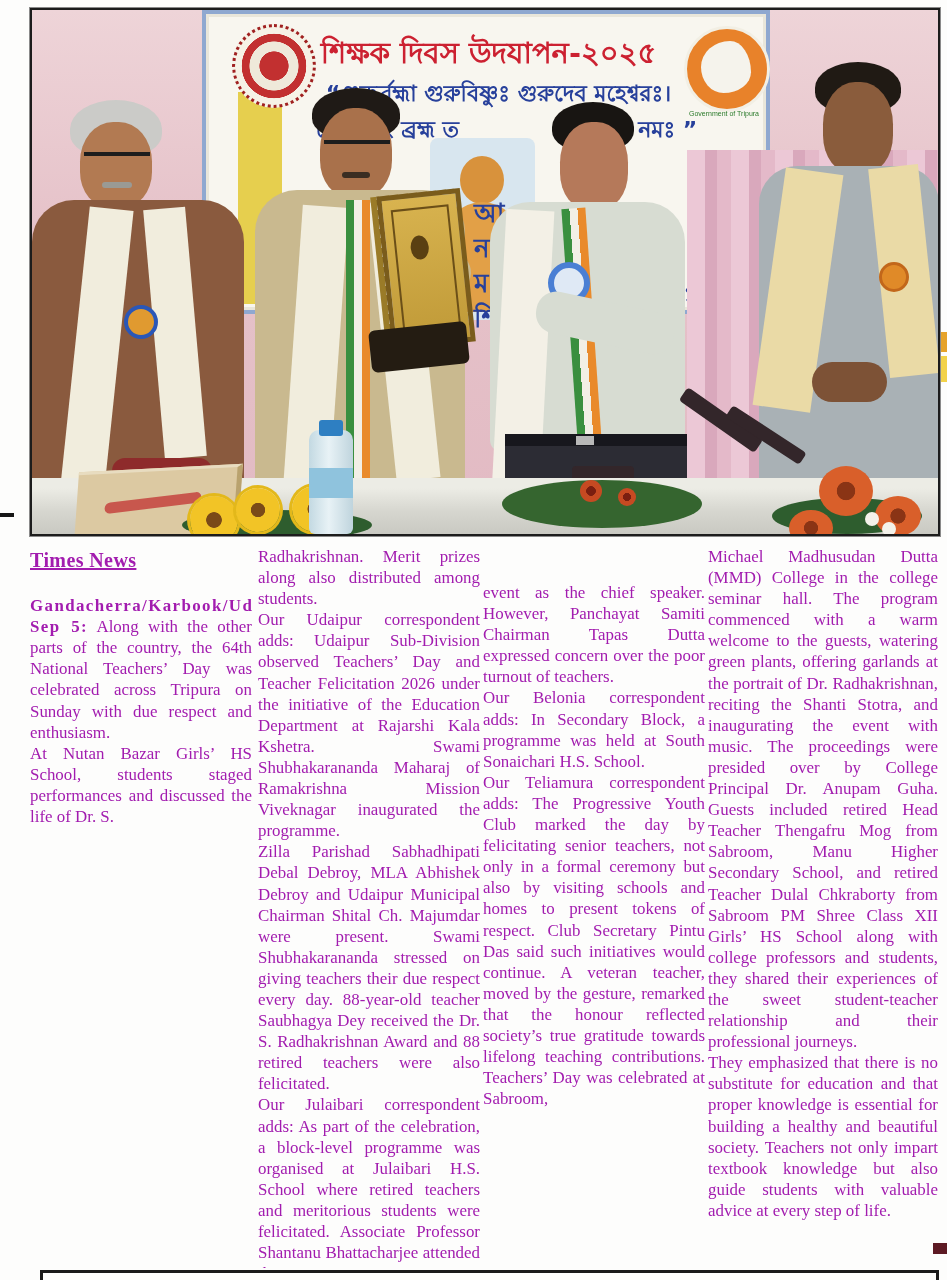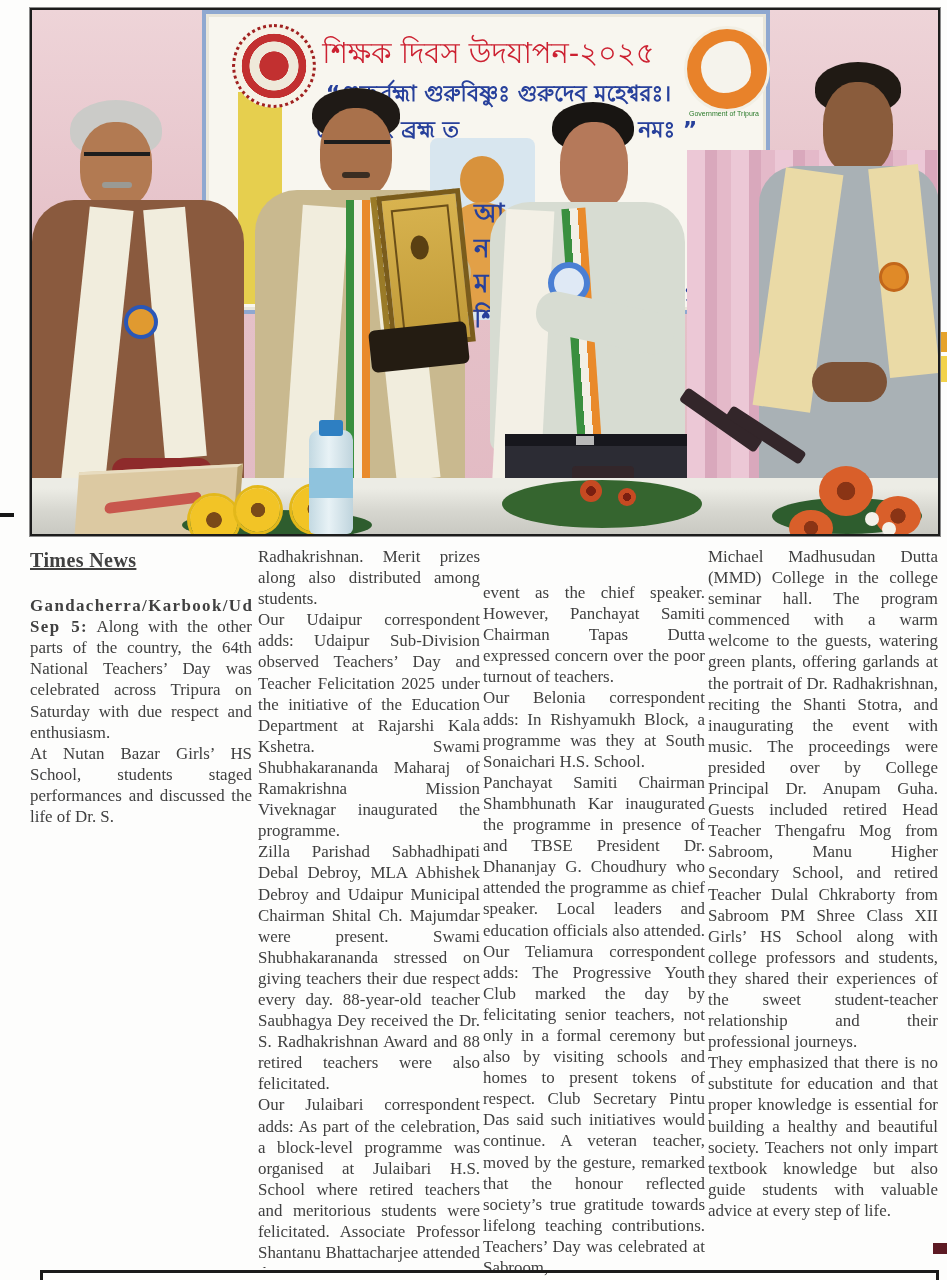--- a/index.html
+++ b/index.html
@@ -7,21 +7,21 @@
         font-family:"Liberation Serif","DejaVu Serif",serif;color:#111;}
 
   
   #photo{position:absolute;left:30px;top:8px;width:906px;height:524px;
          border:2px solid #1c1c1c;outline:1px solid #8a8a8a;background:
          linear-gradient(180deg,#eed4d8 0%,#e6c3ca 40%,#e2bac3 100%);overflow:hidden;}
   .abs{position:absolute;}
   
   #banner{left:170px;top:0;width:560px;height:296px;background:#f8f6ef;
           border:4px solid #8fa8d0;box-shadow:0 0 0 3px #e9e6da inset;z-index:1;}
-  .banner-title{left:100px;right:95px;top:16px;text-align:center;font-weight:normal;
+  .banner-title{left:100px;right:95px;top:16px;text-align:center;font-weight:bold;
           font-size:29px;color:#cc2131;font-family:"DejaVu Sans",sans-serif;}
   .banner-shloka{color:#27409b;font-weight:bold;font-family:"DejaVu Sans",sans-serif;}
   #shloka1{left:95px;right:70px;top:62px;text-align:center;font-size:22px;}
   #shloka2a{left:110px;top:98px;font-size:22px;}
   #shloka2b{left:388px;top:98px;font-size:22px;}
   #banner-yellow{left:32px;top:78px;width:44px;height:212px;background:#e6cf4e;}
   #logo-left{left:26px;top:10px;width:78px;height:78px;border-radius:50%;
         background:radial-gradient(circle,#c23030 0 26%,#efe9da 27% 44%,#c23030 45% 58%,#f6f2e6 59%);
         border:3px dotted #a02020;}
   #logo-right{left:478px;top:12px;width:80px;height:80px;border-radius:50%;background:#e8822a;
@@ -75,21 +75,21 @@
   #bottle{left:277px;top:420px;width:44px;height:104px;background:
         linear-gradient(90deg,#c3d9e2,#e8f2f6 45%,#bfd4dd);border-radius:10px 10px 6px 6px;}
   #bottle .cap{position:absolute;left:10px;top:-10px;width:24px;height:16px;background:#2e7fc2;border-radius:3px;}
   #bottle .label{position:absolute;left:0;top:38px;width:44px;height:30px;background:#8fc3dd;}
   .gerbera{position:absolute;border-radius:50%;
         background:radial-gradient(circle,#8a3415 0 24%,#d95f2a 26%);}
   .whiteflower{position:absolute;width:14px;height:14px;border-radius:50%;background:#f4f2ea;}
   .chairbar{position:absolute;background:#33262a;border-radius:4px;z-index:2;}
   
   .col{position:absolute;top:546px;height:722px;overflow:hidden;text-align:justify;
-       font-size:16.9px;line-height:21.1px;color:#404040;}
+       font-size:16.9px;line-height:21.1px;color:#a21caf;}
   .col p{margin:0;}
   #masthead{font-size:20px;font-weight:bold;text-decoration:underline;margin:4px 0 24px 0;
        letter-spacing:.4px;}
   .dateline{letter-spacing:1.4px;}
   
   #margin-dash{position:absolute;left:0;top:513px;width:14px;height:4px;background:#161616;}
   #edge-strip-a{position:absolute;left:941px;top:332px;width:6px;height:20px;background:#e6a32a;}
   #edge-strip-b{position:absolute;left:941px;top:356px;width:6px;height:26px;background:#f2d24a;}
   #next-article-rule{position:absolute;left:40px;top:1270px;width:893px;height:9px;
        border-top:3px solid #1a1a1a;border-left:3px solid #1a1a1a;border-right:3px solid #1a1a1a;}
@@ -201,35 +201,34 @@
     <div class="leafage item" style="left:740px;top:488px;width:150px;height:36px;background:#2e5d2e;"></div>
     <div class="gerbera item" style="left:757px;top:500px;width:44px;height:36px;"></div>
     <div class="gerbera item" style="left:787px;top:456px;width:54px;height:50px;"></div>
     <div class="gerbera item" style="left:843px;top:486px;width:46px;height:40px;"></div>
     <div class="whiteflower item" style="left:833px;top:502px;"></div>
     <div class="whiteflower item" style="left:850px;top:512px;"></div>
   </div>
 
   <div class="col" style="left:30px;width:222px;">
     <div id="masthead">Times News</div>
-    <p><b class="dateline">Gandacherra/Karbook/Udaipur/Julaibari/Belonia/Teliamura, Sep 5:</b><span> Along with the other parts of the country, the 64th National Teachers’ Day was celebrated across Tripura on Saturday with due respect and enthusiasm.</span></p>
+    <p><b class="dateline">Gandacherra/Karbook/Udaipur/Julaibari/Belonia/Teliamura, Sep 5:</b><span> Along with the other parts of the country, the 64th National Teachers’ Day was celebrated across Tripura on Sunday with due respect and enthusiasm.</span></p>
     <p>At Nutan Bazar Girls’ HS School, students staged performances and discussed the life of Dr. S.</p>
   </div>
 
   <div class="col" style="left:258px;width:222px;">
     <p>Radhakrishnan. Merit prizes along also distributed among students.</p>
-    <p>Our Udaipur correspondent adds: Udaipur Sub-Division observed Teachers’ Day and Teacher Felicitation 2025 under the initiative of the Education Department at Rajarshi Kala Kshetra. Swami Shubhakarananda Maharaj of Ramakrishna Mission Viveknagar inaugurated the programme.</p>
+    <p>Our Udaipur correspondent adds: Udaipur Sub-Division observed Teachers’ Day and Teacher Felicitation 2026 under the initiative of the Education Department at Rajarshi Kala Kshetra. Swami Shubhakarananda Maharaj of Ramakrishna Mission Viveknagar inaugurated the programme.</p>
     <p>Zilla Parishad Sabhadhipati Debal Debroy, MLA Abhishek Debroy and Udaipur Municipal Chairman Shital Ch. Majumdar were present. Swami Shubhakarananda stressed on giving teachers their due respect every day. 88-year-old teacher Saubhagya Dey received the Dr. S. Radhakrishnan Award and 88 retired teachers were also felicitated.</p>
     <p>Our Julaibari correspondent adds: As part of the celebration, a block-level programme was organised at Julaibari H.S. School where retired teachers and meritorious students were felicitated. Associate Professor Shantanu Bhattacharjee attended the</p>
   </div>
 
   <div class="col" style="left:483px;width:222px;margin-top:36px;">
     <p>event as the chief speaker. However, Panchayat Samiti Chairman Tapas Dutta expressed concern over the poor turnout of teachers.</p>
-    <p>Our Belonia correspondent adds: In Rishyamukh Block, a programme was they at South Sonaichari H.S. School.</p>
-    <p>Panchayat Samiti Chairman Shambhunath Kar inaugurated the programme in presence of and TBSE President Dr. Dhananjay G. Choudhury who attended the programme as chief speaker. Local leaders and education officials also attended.</p>
+    <p>Our Belonia correspondent adds: In Secondary Block, a programme was held at South Sonaichari H.S. School.</p>
     <p>Our Teliamura correspondent adds: The Progressive Youth Club marked the day by felicitating senior teachers, not only in a formal ceremony but also by visiting schools and homes to present tokens of respect.  Club Secretary Pintu Das said such initiatives would continue. A veteran teacher, moved by the gesture, remarked that the honour reflected society’s true gratitude towards lifelong teaching contributions. Teachers’ Day was celebrated at Sabroom,</p>
   </div>
 
   <div class="col" style="left:708px;width:230px;">
     <p>Michael Madhusudan Dutta (MMD) College in the college seminar hall. The program commenced with a warm welcome to the guests, watering green plants, offering garlands at the portrait of Dr. Radhakrishnan, reciting the Shanti Stotra, and inaugurating the event with music. The proceedings were presided over by College Principal Dr. Anupam Guha. Guests included retired Head Teacher Thengafru Mog from Sabroom, Manu Higher Secondary School, and retired Teacher Dulal Chkraborty from Sabroom PM Shree Class XII Girls’ HS School along with college professors and students, they shared their experiences of the sweet student-teacher relationship and their professional journeys.</p>
     <p>They emphasized that there is no substitute for education and that proper knowledge is essential for building a healthy and beautiful society. Teachers not only impart textbook knowledge but also guide students with valuable advice at every step of life.</p>
   </div>
 
   <div id="margin-dash"></div>
   <div id="edge-strip-a"></div>

